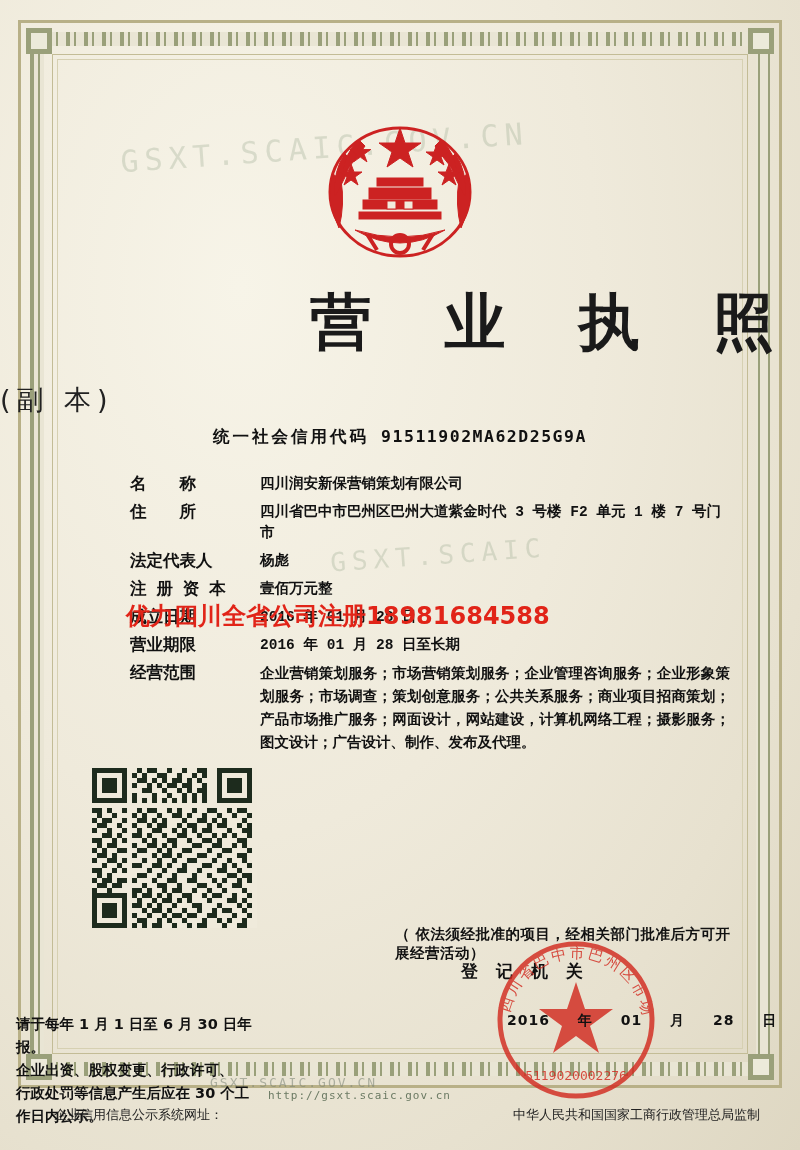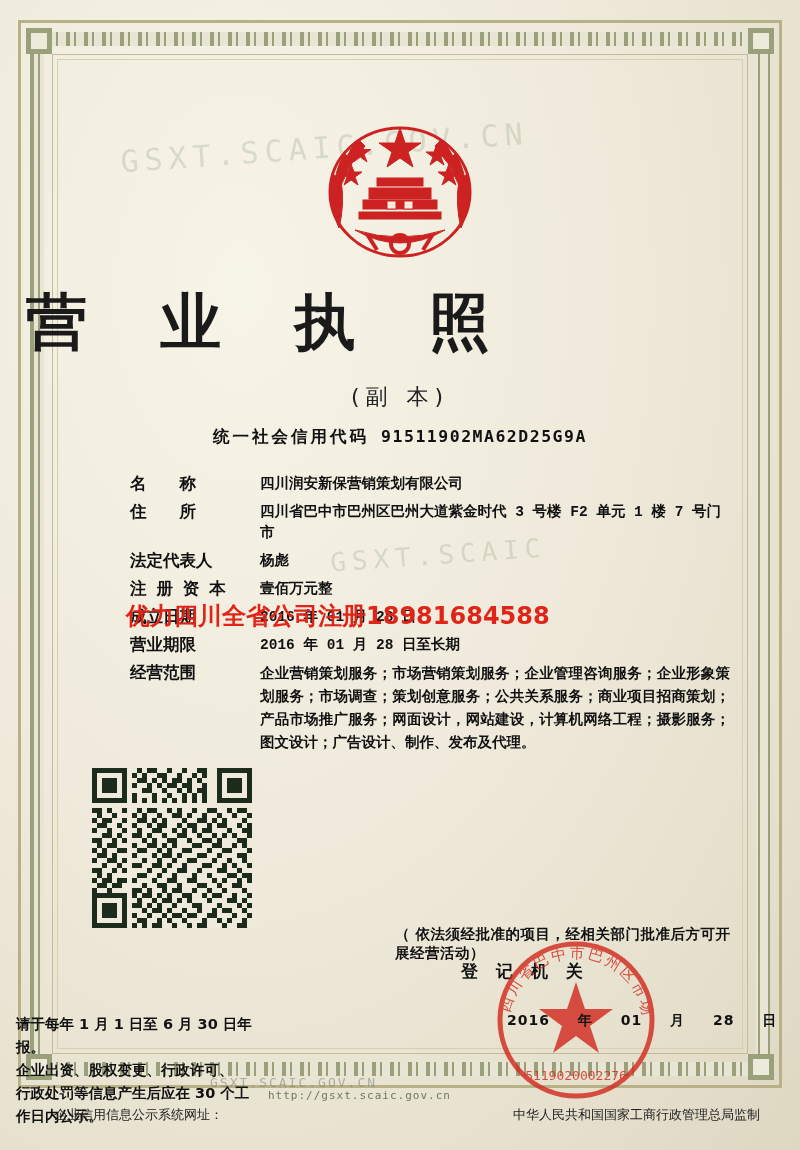--- a/index.html
+++ b/index.html
@@ -83,34 +83,33 @@
     top: 104px;
     transform: translateX(-50%);
     width: 170px;
     height: 168px;
   }
   
   .title {
     position: absolute;
     top: 282px;
     width: 100%;
-    text-align: left;
+    text-align: right;
     font-family: "DejaVu Sans", sans-serif;
     font-size: 61px;
     font-weight: bold;
     letter-spacing: 26px;
     text-indent: 26px;
     color: #1a1a1a;
   }
   .subtitle {
     position: absolute;
     top: 382px;
     width: 100%;
-    text-align: center;
-    font-size: 22px;
+    font-size: 27px;
     letter-spacing: 6px;
     color: #222;
   }
   .credit-code {
     position: absolute;
     top: 426px;
     width: 100%;
     text-align: center;
     font-size: 16.5px;
     font-weight: bold;

